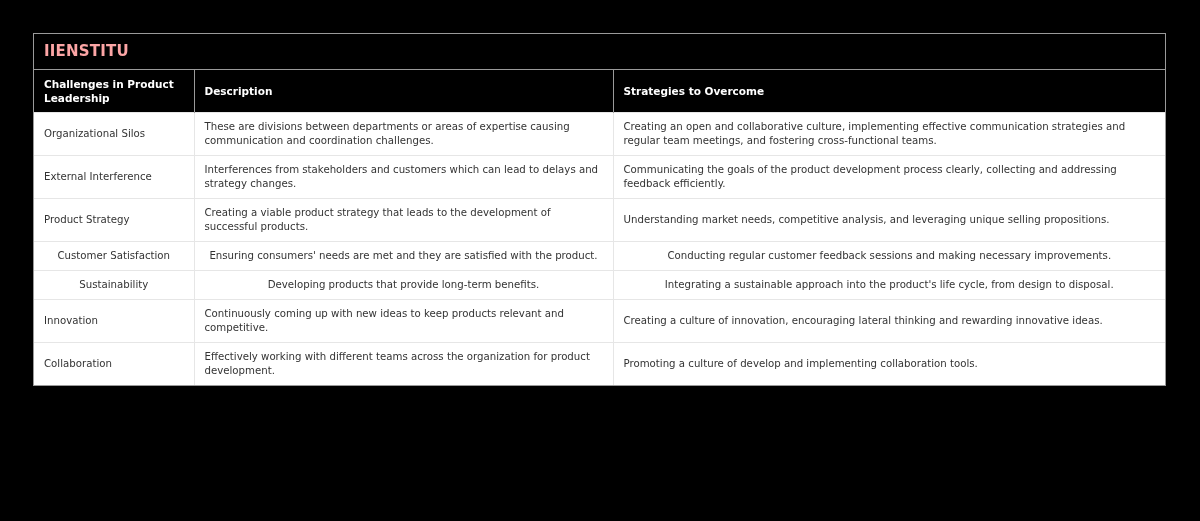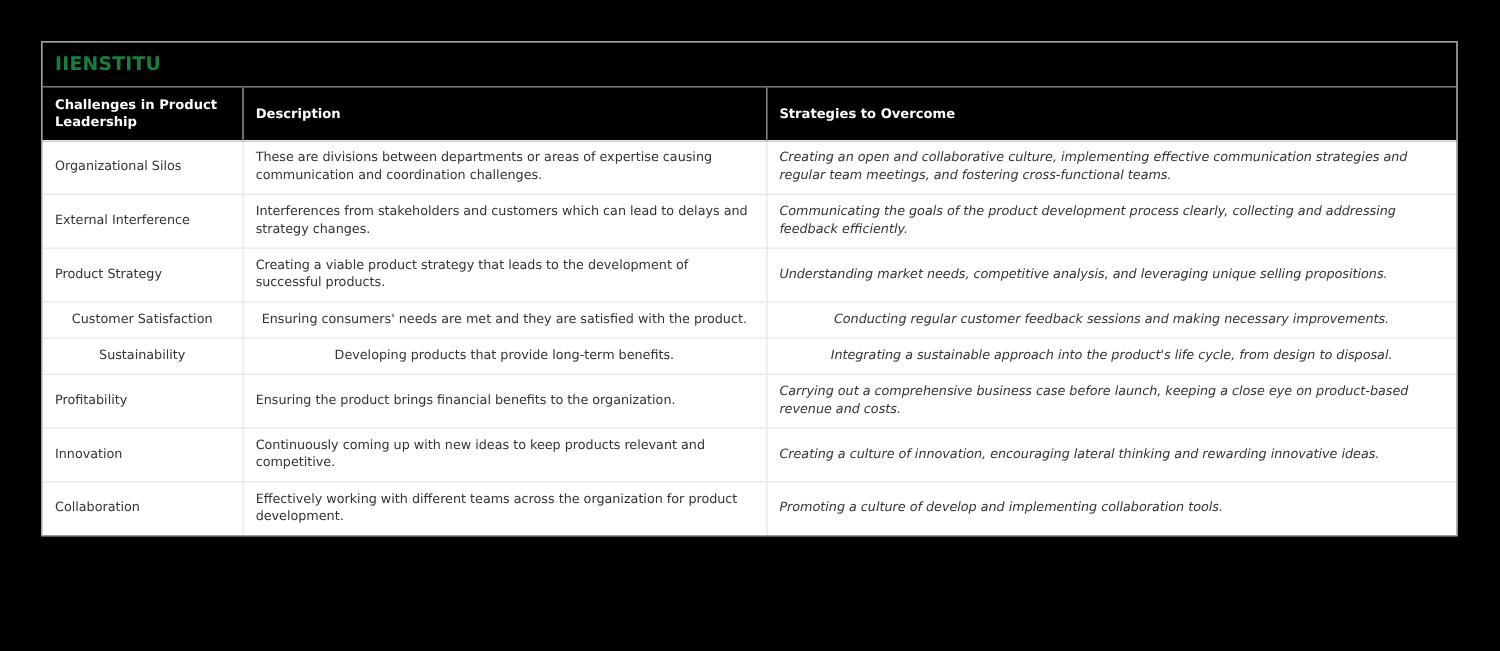--- a/index.html
+++ b/index.html
@@ -14,21 +14,21 @@
       position: absolute;
       left: 33px; top: 33px;
       width: 1133px;
       border: 1px solid #9a9a9a;
       box-sizing: border-box;
       background: #ffffff;
     }
     .title-row {
       height: 35px;
       background: #000;
-      color: #15803d;
+      color: #fca5a5;
       font-weight: bold;
       font-size: 15px;
       line-height: 35px;
       padding-left: 10px;
       border-bottom: 1px solid #9a9a9a;
       letter-spacing: 0.2px;
     }
     table {
       width: 100%;
       border-collapse: collapse;
@@ -52,21 +52,21 @@
     thead th:last-child { border-right: none; }
     tbody td {
       font-size: 10.2px;
       color: #333333;
       line-height: 14px;
       padding: 0 10px;
       vertical-align: middle;
       border-top: 1px solid #e6e6e6;
       border-right: 1px solid #e6e6e6;
     }
-    tbody td:last-child { border-right: none; font-style: italic; }
+    tbody td:last-child { border-right: none; }
     tbody tr.tall td { height: 42px; }
     tbody tr.short td { height: 28px; text-align: center; }
   </style>
 </head>
 <body>
 
 <div class="table-wrap">
   <div class="title-row">IIENSTITU</div>
   <table>
     <colgroup>
@@ -101,25 +101,20 @@
         <td>Customer Satisfaction</td>
         <td>Ensuring consumers' needs are met and they are satisfied with the product.</td>
         <td>Conducting regular customer feedback sessions and making necessary improvements.</td>
       </tr>
       <tr class="short">
         <td>Sustainability</td>
         <td>Developing products that provide long-term benefits.</td>
         <td>Integrating a sustainable approach into the product's life cycle, from design to disposal.</td>
       </tr>
       <tr class="tall">
-        <td>Profitability</td>
-        <td>Ensuring the product brings financial benefits to the organization.</td>
-        <td>Carrying out a comprehensive business case before launch, keeping a close eye on product-based revenue and costs.</td>
-      </tr>
-      <tr class="tall">
         <td>Innovation</td>
         <td>Continuously coming up with new ideas to keep products relevant and competitive.</td>
         <td>Creating a culture of innovation, encouraging lateral thinking and rewarding innovative ideas.</td>
       </tr>
       <tr class="tall">
         <td>Collaboration</td>
         <td>Effectively working with different teams across the organization for product development.</td>
         <td>Promoting a culture of develop and implementing collaboration tools.</td>
       </tr>
     </tbody>

